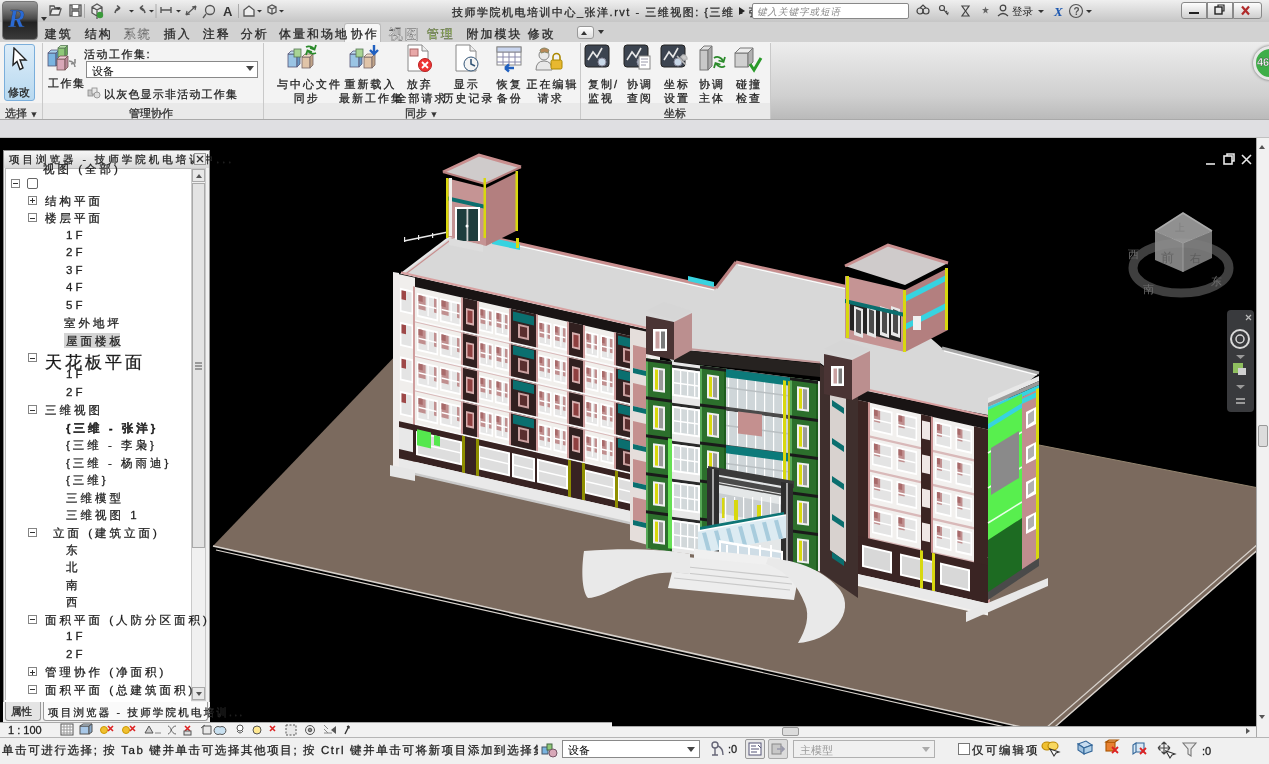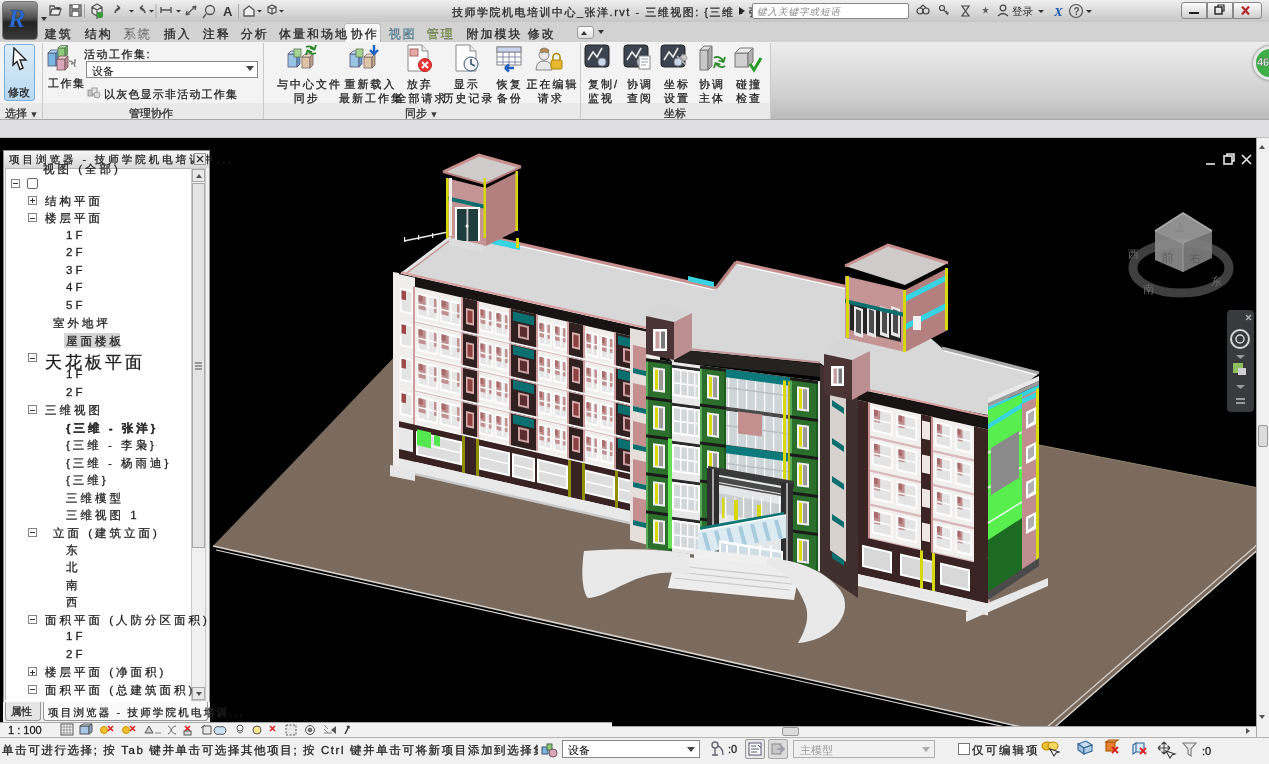--- a/index.html
+++ b/index.html
@@ -888,21 +888,21 @@
   </div>
 <div class="abs" style="left:344px;top:23px;width:37px;height:19px;background:#f6f6f6;border:1px solid #bbb;border-bottom:none;border-radius:3px 3px 0 0"></div>
 <div class="txt" style="left:44.8px;top:26px;font-size:12px;color:#1a1a1a;letter-spacing:2px">建筑</div>
 <div class="txt" style="left:84.8px;top:26px;font-size:12px;color:#1a1a1a;letter-spacing:2px">结构</div>
 <div class="txt" style="left:123.8px;top:26px;font-size:12px;color:#e5e5e5;letter-spacing:2px">系统</div>
 <div class="txt" style="left:163.8px;top:26px;font-size:12px;color:#1a1a1a;letter-spacing:2px">插入</div>
 <div class="txt" style="left:202.8px;top:26px;font-size:12px;color:#1a1a1a;letter-spacing:2px">注释</div>
 <div class="txt" style="left:240.8px;top:26px;font-size:12px;color:#1a1a1a;letter-spacing:2px">分析</div>
 <div class="txt" style="left:279px;top:26px;font-size:12px;color:#1a1a1a;letter-spacing:2px">体量和场地</div>
 <div class="txt" style="left:350.8px;top:26px;font-size:12px;color:#1a1a1a;letter-spacing:2px">协作</div>
-<div class="txt" style="left:388.8px;top:26px;font-size:12px;color:#7dd3fc;letter-spacing:2px">视图</div>
+<div class="txt" style="left:388.8px;top:26px;font-size:14px;color:#ffffff;letter-spacing:2px">视图</div>
 <div class="txt" style="left:426.8px;top:26px;font-size:12px;color:#bef264;letter-spacing:2px">管理</div>
 <div class="txt" style="left:466.6px;top:26px;font-size:12px;color:#1a1a1a;letter-spacing:2px">附加模块</div>
 <div class="txt" style="left:527.8px;top:26px;font-size:12px;color:#1a1a1a;letter-spacing:2px">修改</div>
 <div class="abs" style="left:577px;top:26px;width:17px;height:13px;background:linear-gradient(180deg,#fff,#ddd);border:1px solid #999;border-radius:3px"></div>
 <div class="abs" style="left:581px;top:31px;border-left:3.5px solid transparent;border-right:3.5px solid transparent;border-bottom:4px solid #333"></div>
 <div class="abs" style="left:598px;top:30px;border-left:3px solid transparent;border-right:3px solid transparent;border-top:4px solid #333"></div>
 <div class="abs" style="left:0;top:42px;width:1269px;height:78px;background:linear-gradient(180deg,#ededed,#cfcfcf 70%,#b9b9b9)"></div>
 <div class="abs" style="left:0;top:42px;width:771px;height:78px;background:#f3f3f3"></div>
 <div class="abs" style="left:0;top:103px;width:771px;height:17px;background:#e9e9e9"></div>
 <div class="abs" style="left:42px;top:43px;width:1px;height:76px;background:#c9c9c9"></div>
@@ -1076,21 +1076,21 @@
 <div class="abs" style="left:32px;top:198.45px;width:1px;height:5px;background:#333"></div>
 <div class="txt" style="left:45px;top:193.95px;font-size:11.5px;letter-spacing:3px">结构平面</div>
 <div class="abs" style="left:28px;top:213.4px;width:9px;height:9px;background:#fff;border:1px solid #848484"></div>
 <div class="abs" style="left:30px;top:217.9px;width:5px;height:1px;background:#333"></div>
 <div class="txt" style="left:45px;top:211.4px;font-size:11.5px;letter-spacing:3px">楼层平面</div>
 <div class="txt" style="left:66px;top:228.85px;font-size:11.5px;letter-spacing:3px">1F</div>
 <div class="txt" style="left:66px;top:246.3px;font-size:11.5px;letter-spacing:3px">2F</div>
 <div class="txt" style="left:66px;top:263.75px;font-size:11.5px;letter-spacing:3px">3F</div>
 <div class="txt" style="left:66px;top:281.2px;font-size:11.5px;letter-spacing:3px">4F</div>
 <div class="txt" style="left:66px;top:298.65px;font-size:11.5px;letter-spacing:3px">5F</div>
-<div class="txt" style="left:53px;top:316.1px;font-size:11.5px;letter-spacing:3px">室外地坪</div>
+<div class="txt" style="left:64px;top:316.1px;font-size:11.5px;letter-spacing:3px">室外地坪</div>
 <div class="abs" style="left:64px;top:333.05px;width:56px;height:15px;background:#d4d4d4"></div>
 <div class="txt" style="left:66px;top:333.55px;font-size:11.5px;letter-spacing:3px">屋面楼板</div>
 <div class="abs" style="left:28px;top:353px;width:9px;height:9px;background:#fff;border:1px solid #848484"></div>
 <div class="abs" style="left:30px;top:357.5px;width:5px;height:1px;background:#333"></div>
 <div class="txt" style="left:45px;top:351px;font-size:17px;letter-spacing:3px">天花板平面</div>
 <div class="txt" style="left:66px;top:368.45px;font-size:11.5px;letter-spacing:3px">1F</div>
 <div class="txt" style="left:66px;top:385.9px;font-size:11.5px;letter-spacing:3px">2F</div>
 <div class="abs" style="left:28px;top:405.35px;width:9px;height:9px;background:#fff;border:1px solid #848484"></div>
 <div class="abs" style="left:30px;top:409.85px;width:5px;height:1px;background:#333"></div>
 <div class="txt" style="left:45px;top:403.35px;font-size:11.5px;letter-spacing:3px">三维视图</div>
@@ -1108,21 +1108,21 @@
 <div class="txt" style="left:66px;top:577.85px;font-size:11.5px;letter-spacing:3px">南</div>
 <div class="txt" style="left:66px;top:595.3px;font-size:11.5px;letter-spacing:3px">西</div>
 <div class="abs" style="left:28px;top:614.75px;width:9px;height:9px;background:#fff;border:1px solid #848484"></div>
 <div class="abs" style="left:30px;top:619.25px;width:5px;height:1px;background:#333"></div>
 <div class="txt" style="left:45px;top:612.75px;font-size:11.5px;letter-spacing:3px">面积平面 (人防分区面积)</div>
 <div class="txt" style="left:66px;top:630.2px;font-size:11.5px;letter-spacing:3px">1F</div>
 <div class="txt" style="left:66px;top:647.65px;font-size:11.5px;letter-spacing:3px">2F</div>
 <div class="abs" style="left:28px;top:667.1px;width:9px;height:9px;background:#fff;border:1px solid #848484"></div>
 <div class="abs" style="left:30px;top:671.6px;width:5px;height:1px;background:#333"></div>
 <div class="abs" style="left:32px;top:669.6px;width:1px;height:5px;background:#333"></div>
-<div class="txt" style="left:45px;top:665.1px;font-size:11.5px;letter-spacing:3px">楼层平面 (净面积)</div>
+<div class="txt" style="left:45px;top:665.1px;font-size:11.5px;letter-spacing:3px">管理协作 (净面积)</div>
 <div class="abs" style="left:28px;top:684.55px;width:9px;height:9px;background:#fff;border:1px solid #848484"></div>
 <div class="abs" style="left:30px;top:689.05px;width:5px;height:1px;background:#333"></div>
 <div class="txt" style="left:45px;top:682.55px;font-size:11.5px;letter-spacing:3px">面积平面 (总建筑面积)</div>
 <div class="abs" style="left:5px;top:700px;width:186px;height:2px;background:#fff"></div>
 <div class="abs" style="left:3px;top:702px;width:207px;height:20px;background:#f0f0f0"></div>
 <div class="abs" style="left:5px;top:702px;width:36px;height:19px;background:#e4e4e4;border:1px solid #9a9a9a;border-top:none;border-radius:0 0 3px 3px"></div>
 <div class="txt" style="left:11px;top:705px;font-size:10.5px">属性</div>
 <div class="abs" style="left:43px;top:702px;width:165px;height:19px;background:#fafafa;border:1px solid #9a9a9a;border-top:none;border-radius:0 0 3px 3px"></div>
 <div class="txt" style="left:48px;top:706px;font-size:10.5px;letter-spacing:2.2px">项目浏览器 - 技师学院机电培训...</div>
 <div class="abs" style="left:0;top:722px;width:612px;height:15px;background:#f1f1f1;border-top:1px solid #a9a9a9"></div>

